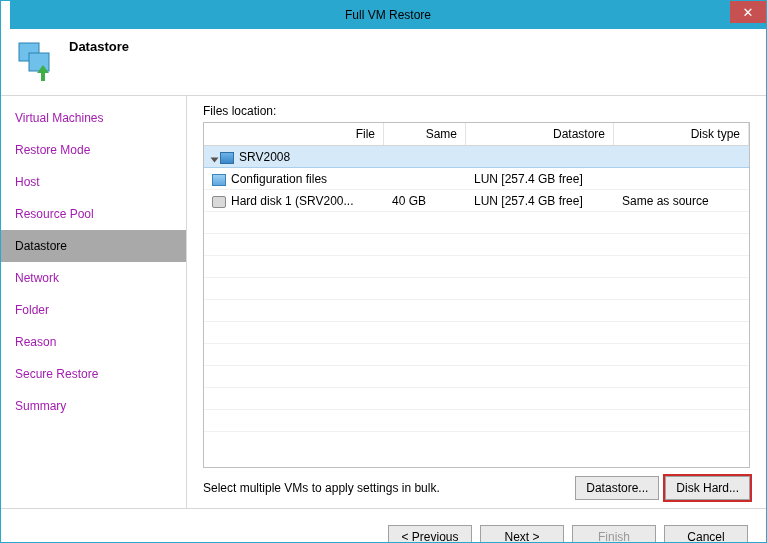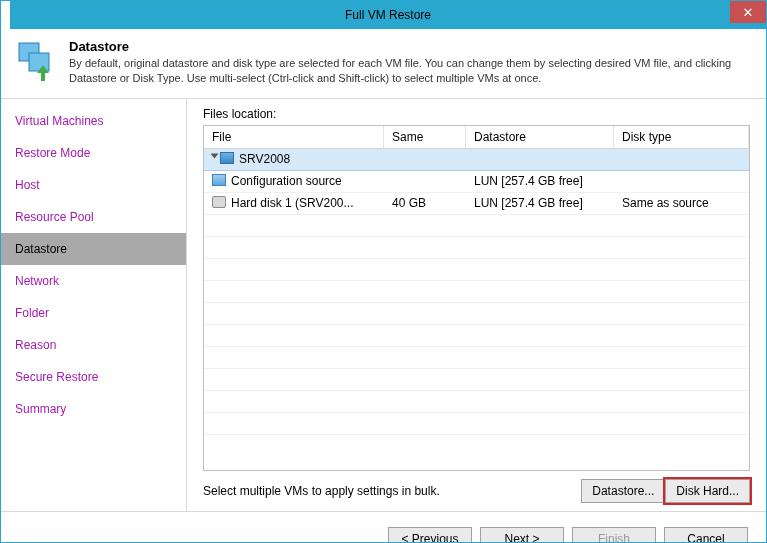--- a/index.html
+++ b/index.html
@@ -87,20 +87,21 @@
 .grid {
   border: 1px solid #bfbfbf;
   flex: 1;
   background: #fff;
   overflow: hidden;
 }
 .grid-header {
   display: flex;
   background: #15803d;
   border-bottom: 1px solid #d6d6d6;
+  text-align: right;
 }
 .grid-header .col {
   padding: 4px 8px;
   font-size: 12px;
   border-right: 1px solid #e3e3e3;
   background: #fff;
 }
 .col-file { flex: 0 0 180px; }
 .col-size { flex: 0 0 82px; }
 .col-ds   { flex: 0 0 148px; }
@@ -116,41 +117,41 @@
   background: #d6e9f8;
   border-bottom: 1px solid #a9cfec;
 }
 .row .cell {
   padding: 0 8px;
   font-size: 12px;
   white-space: nowrap;
   overflow: hidden;
   text-overflow: ellipsis;
 }
-.cell.file { flex: 0 0 180px; display: flex; align-items: flex-start; }
+.cell.file { flex: 0 0 180px; display: flex; align-items: flex-end; }
 .cell.size { flex: 0 0 82px; }
 .cell.ds   { flex: 0 0 148px; }
 .cell.dt   { flex: 1; }
 .tw { display:inline-block; width:0;height:0;border-top:4px solid transparent;border-bottom:4px solid transparent;border-left:5px solid #555; margin-right:3px; transform: rotate(90deg);}
 .vm-icon, .cfg-icon, .disk-icon {
   display: inline-block; width: 14px; height: 12px; margin-right: 5px;
 }
 .vm-icon { background: linear-gradient(#6db3e8,#3a86c8); border:1px solid #2f6fa8; }
 .cfg-icon { background: linear-gradient(#9cd0f4,#5ea6dc); border:1px solid #3c83bb; }
 .disk-icon { background: #d9d9d9; border:1px solid #8a8a8a; border-radius:2px; }
 .indent1 { padding-left: 6px; }
 .indent2 { padding-left: 30px; }
 .bulk-row {
   display: flex;
   align-items: center;
   justify-content: space-between;
   margin-top: 8px;
 }
 .bulk-row .hint { font-size: 12px; }
-.bulk-row .btns { display: flex; gap: 0; }
+.bulk-row .btns { display: flex; gap: 6px; }
 .btn {
   min-width: 84px;
   height: 24px;
   border: 1px solid #a0a0a0;
   background: #eaeaea;
   font-size: 12px;
   cursor: pointer;
   padding: 0 10px;
 }
 .btn.red-outline {
@@ -184,21 +185,20 @@
 <div class="header">
   <div class="header-icon">
     <svg viewBox="0 0 44 44" width="44" height="44">
       <rect x="4" y="4" width="20" height="18" fill="#6fc0ea" stroke="#2d82b5"></rect>
       <rect x="14" y="14" width="20" height="18" fill="#6fc0ea" stroke="#2d82b5"></rect>
       <path d="M28 42 L22 34 L26 34 L26 26 L30 26 L30 34 L34 34 Z" fill="#3fae49" transform="rotate(180 28 34)"></path>
     </svg>
   </div>
   <div class="header-text">
     <h2>Datastore</h2>
-    <p>By default, original datastore and disk type are selected for each VM file. You can change them by selecting desired VM file, and clicking Datastore or Disk Type. Use multi-select (Ctrl-click and Shift-click) to select multiple VMs at once.</p>
   </div>
 </div>
 
 <div class="body">
   <div class="sidebar" id="sidebar">
       <div class="sidebar-item">Virtual Machines</div>
       <div class="sidebar-item">Restore Mode</div>
       <div class="sidebar-item">Host</div>
       <div class="sidebar-item">Resource Pool</div>
       <div class="sidebar-item active">Datastore</div>
@@ -225,21 +225,21 @@
               <span class="vm-icon"></span>
               <span>SRV2008</span>
             </div>
             <div class="cell size"></div>
             <div class="cell ds"></div>
             <div class="cell dt"></div>
           </div>
           <div class="row">
             <div class="cell file indent2">
               <span class="cfg-icon"></span>
-              <span>Configuration source</span>
+              <span>Configuration files</span>
             </div>
             <div class="cell size"></div>
             <div class="cell ds">LUN [257.4 GB free]</div>
             <div class="cell dt"></div>
           </div>
           <div class="row">
             <div class="cell file indent2">
               <span class="disk-icon"></span>
               <span>Hard disk 1 (SRV200...</span>
             </div>

